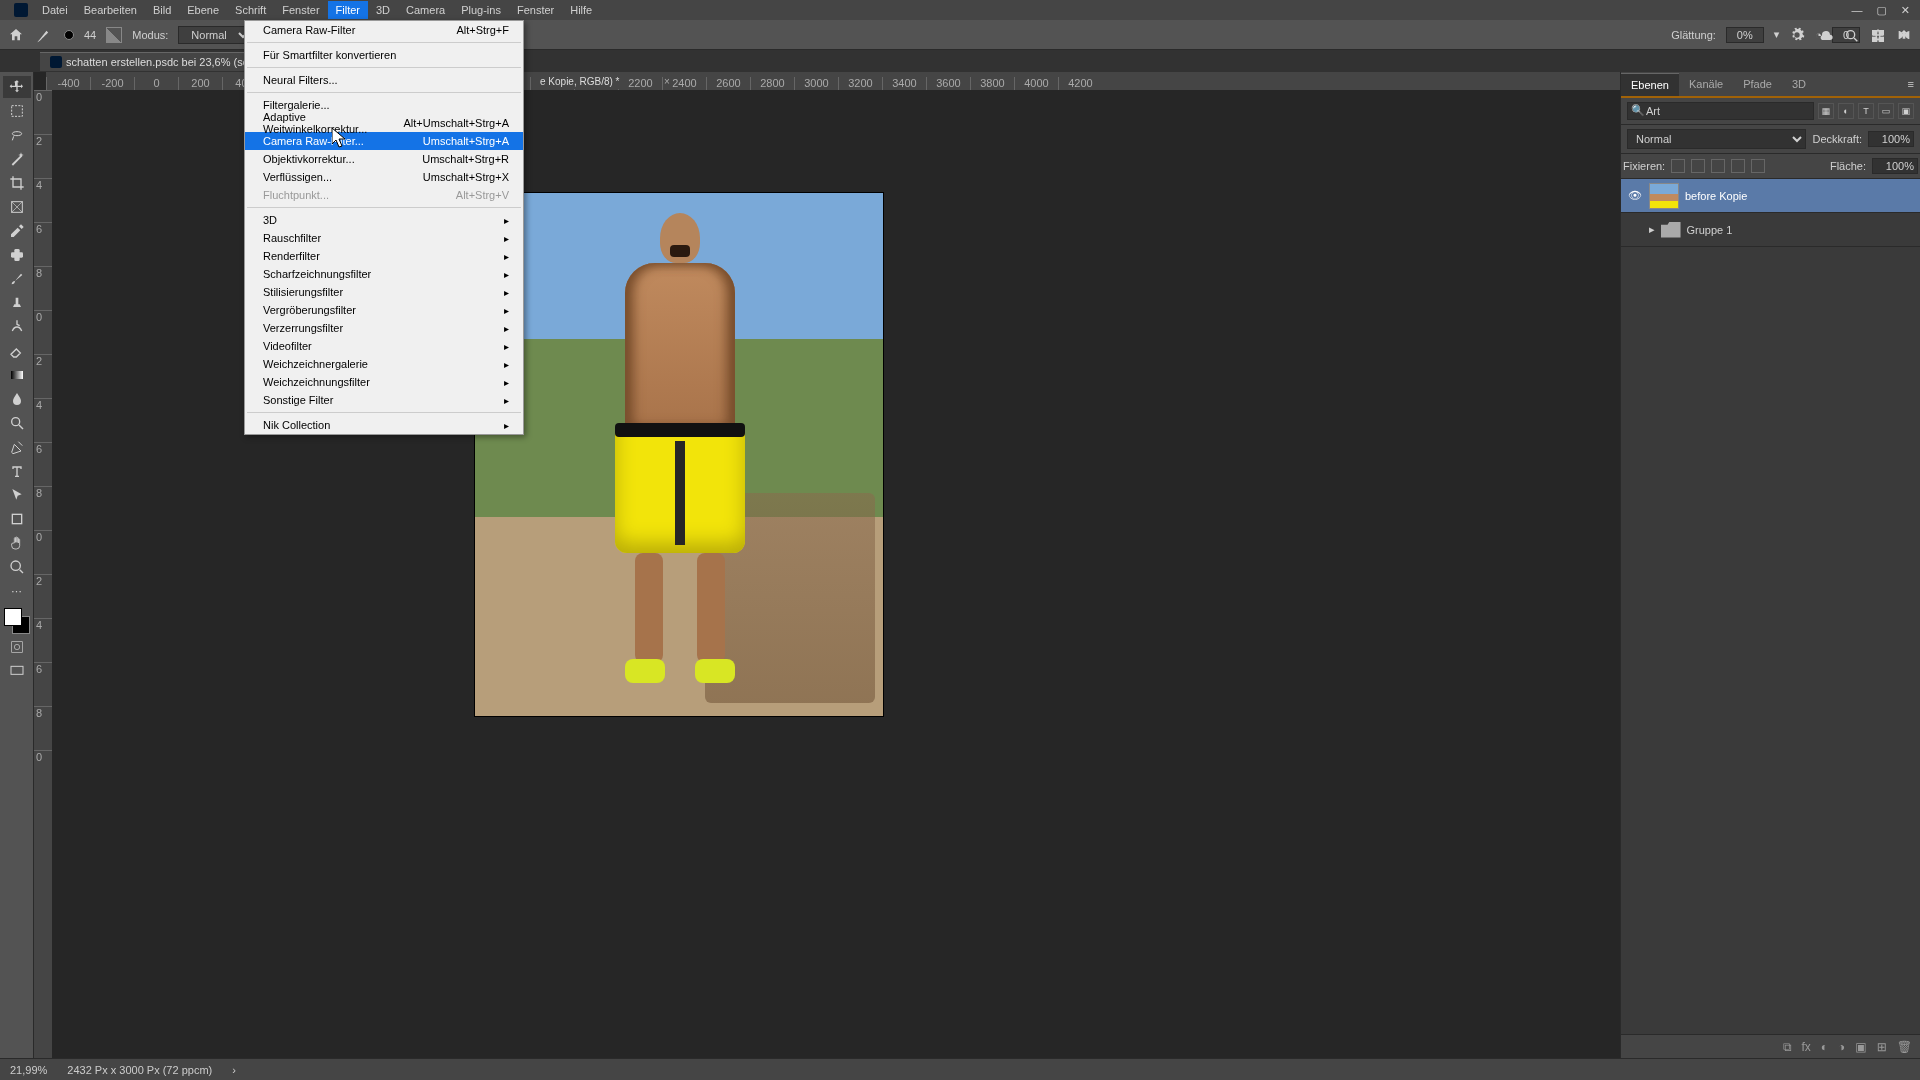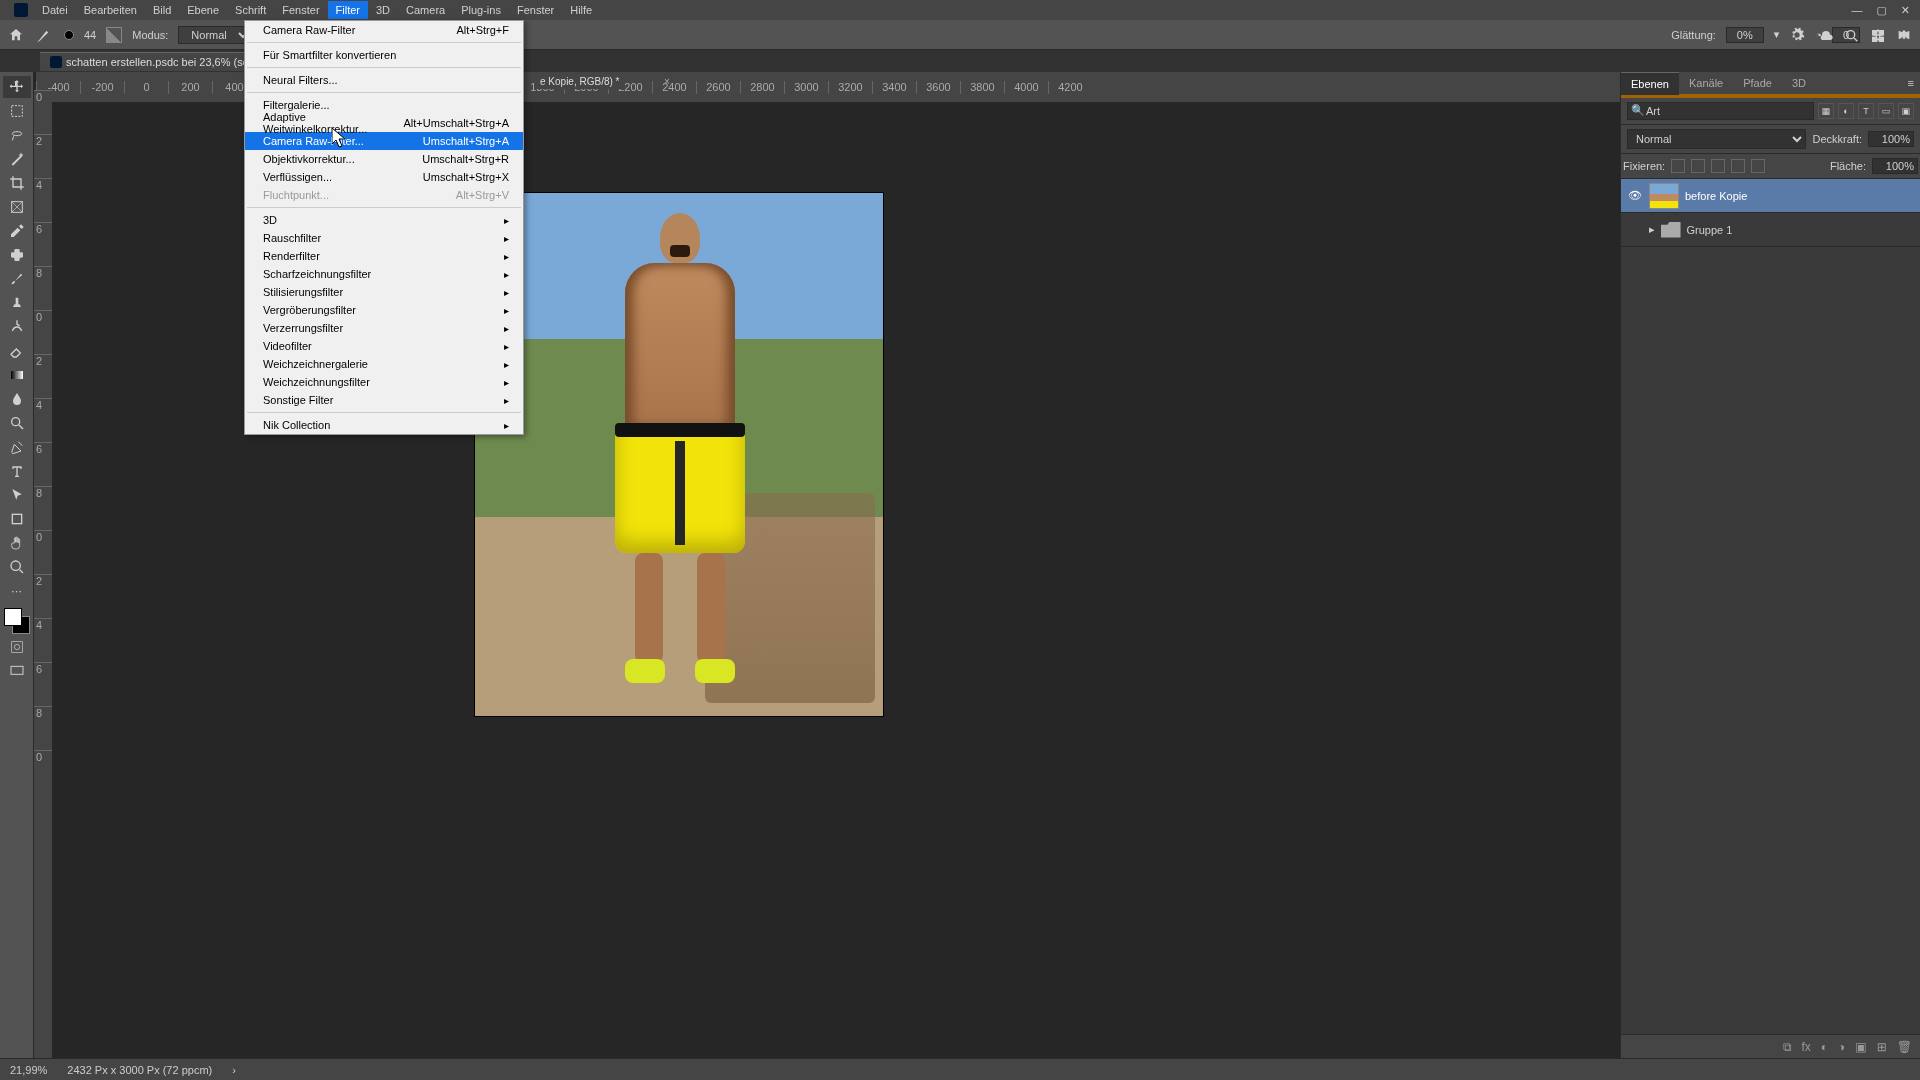--- a/index.html
+++ b/index.html
@@ -30,21 +30,21 @@
 .main { position: absolute; top: 72px; left:0; right:0; bottom:22px; display:flex; }
 .toolbar { width: 34px; background:#535353; display:flex; flex-direction:column; align-items:center; padding-top:4px; gap:2px; border-right:1px solid #2a2a2a;}
 .tool { width:28px; height:22px; display:flex; align-items:center; justify-content:center; }
 .tool svg { width:16px; height:16px; fill:#d0d0d0; }
 .tool.sel { background:#3a3a3a; }
 .colorsw { width:26px; height:26px; position:relative; margin-top:4px;}
 .colorsw .fg { position:absolute; width:18px; height:18px; background:#fff; border:1px solid #000; top:0; left:0; }
 .colorsw .bg { position:absolute; width:18px; height:18px; background:#000; border:1px solid #888; bottom:0; right:0; }
 
 .canvasarea { flex:1; background:#262626; position:relative; }
-.ruler-h { position:absolute; top:0; left:2px; right:0; height:30px; background:#454545; color:#aaa; font-size:9px; display:flex; align-items:center; overflow:hidden;}
+.ruler-h { position:absolute; top:0; left:12px; right:0; height:18px; background:#454545; color:#aaa; font-size:9px; display:flex; align-items:flex-end; overflow:hidden;}
 .ruler-h span { flex:0 0 44px; text-align:center; border-left:1px solid #666; padding-bottom:1px;}
 .ruler-v { position:absolute; top:18px; left:0; width:18px; bottom:0; background:#454545; color:#aaa; font-size:9px; display:flex; flex-direction:column; overflow:hidden;}
 .ruler-v span { writing-mode: horizontal-tb; flex:0 0 44px; border-top:1px solid #666; padding-left:2px;}
 
 .image { position:absolute; left:440px; top:120px; width:410px; height:525px;
   background: linear-gradient(#7aa9d8 0 28%, #6e8a4f 28% 62%, #b79e7a 62% 100%);
   border:1px solid #000;
 }
 .image .body { position:absolute; left:120px; top:20px; width:170px; height:490px;}
 .image .head { width:40px; height:50px; background:#b5855c; border-radius:50% 50% 40% 40%; margin:0 auto; position:relative;}
@@ -54,21 +54,21 @@
 .image .shorts::before{content:"";position:absolute;top:0;left:0;right:0;height:14px;background:#111;border-radius:4px;}
 .image .shorts::after{content:"";position:absolute;top:18px;bottom:8px;left:60px;width:10px;background:#262626;}
 .image .legs { width:90px; display:flex; justify-content:space-between; margin:0 auto;}
 .image .leg { width:28px; height:110px; background:#a6734b; border-radius:8px;}
 .image .shoes { width:110px; display:flex; justify-content:space-between; margin:-4px auto 0;}
 .image .shoe { width:40px; height:24px; background:#d8e624; border-radius:8px;}
 .image .bars { position:absolute; left:230px; top:300px; width:170px; height:210px; background:linear-gradient(#8a6a4d,#6f5236); opacity:.55; border-radius:6px;}
 
 .rightpanels { width: 300px; background:#454545; display:flex; flex-direction:column; border-left:1px solid #2a2a2a; }
 
-.panel-tabs { height:26px; display:flex; border-bottom:4px solid #a16207; align-items:center;}
+.panel-tabs { height:26px; display:flex; border-bottom:2px solid #a16207; align-items:center;}
 .ptab { padding:5px 10px; color:#aaa; }
 .ptab.active { color:#fff; background:#323232; border-top:1px solid #666;}
 .panel-search { padding:4px 6px; display:flex; align-items:center; gap:4px; border-bottom:1px solid #2a2a2a;}
 .panel-search input { flex:1; background:#323232; border:1px solid #2a2a2a; color:#d0d0d0; padding:2px 4px 2px 18px; font-size:11px; }
 .panel-search .icons { display:flex; gap:4px; }
 .panel-search .icons span { width:16px; height:16px; border:1px solid #555; display:flex; align-items:center; justify-content:center; font-size:9px; }
 .panel-row2 { padding:4px 6px; display:flex; align-items:center; gap:6px; border-bottom:1px solid #2a2a2a;}
 .panel-row2 select { background:#323232; border:1px solid #2a2a2a; color:#d0d0d0; padding:2px 4px; font-size:11px;}
 .panel-row2 input { width:46px; background:#323232; border:1px solid #2a2a2a; color:#d0d0d0; padding:1px 3px; text-align:right; font-size:11px;}
 .panel-lock { padding:4px 2px; display:flex; align-items:center; gap:6px; border-bottom:1px solid #2a2a2a; font-size:11px;}

